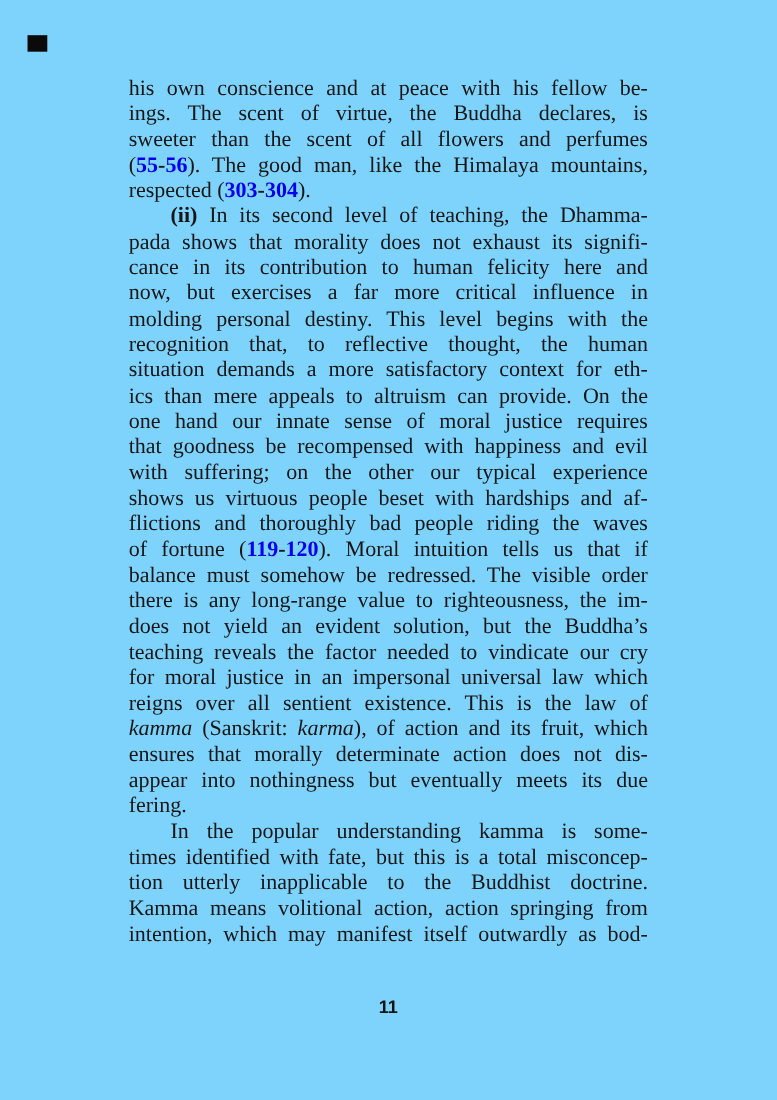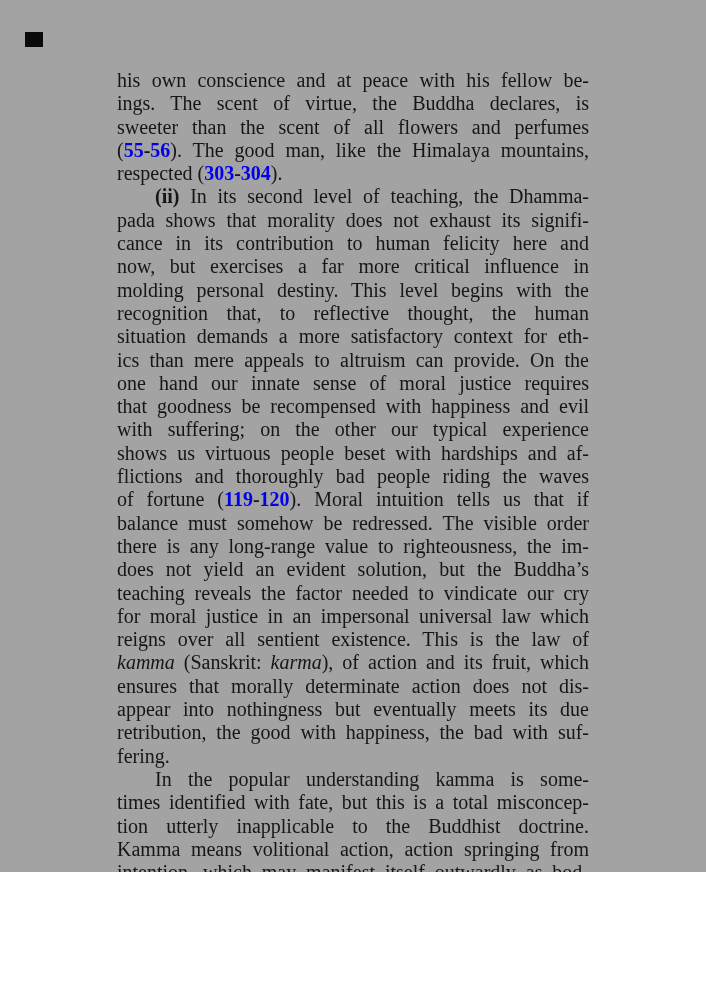--- a/index.html
+++ b/index.html
@@ -1,20 +1,20 @@
 <!DOCTYPE html>
 <html><head>
 <meta charset="utf-8">
 <style>
   html, body { margin: 0; padding: 0; background: #ffffff; }
   .page {
     position: relative;
     width: 706px;
-    height: 872px;
-    background: #a3a3a3;
+    height: 1000px;
+    background: #7dd3fc;
     overflow: hidden;
     font-family: "Liberation Serif", "DejaVu Serif", serif;
     color: #161616;
   }
   .corner-mark {
     position: absolute;
     left: 25px;
     top: 32px;
     width: 18px;
     height: 15px;
@@ -30,21 +30,21 @@
   }
   .line { text-align: justify; }
   .line.j { text-align-last: justify; }
   .line.ind { text-indent: 38px; }
   .bold { font-weight: bold; }
   .ital { font-style: italic; }
   .vlink { color: #0000EE; font-weight: bold; }
   .folio {
     position: absolute;
     left: 0;
-    top: 946px;
+    top: 906px;
     width: 706px;
     text-align: center;
     font-family: "Liberation Sans", sans-serif;
     font-weight: bold;
     font-size: 16.5px;
     line-height: 20px;
     color: #141414;
   }
 </style>
 </head>
@@ -74,21 +74,20 @@
       <div class="line j"><span>of fortune (</span><span class="vlink">119</span><span class="bold">-</span><span class="vlink">120</span><span>). Moral intuition tells us that if</span></div>
       <div class="line j"><span>balance must somehow be redressed. The visible order</span></div>
       <div class="line j"><span>there is any long-range value to righteousness, the im-</span></div>
       <div class="line j"><span>does not yield an evident solution, but the Buddha’s</span></div>
       <div class="line j"><span>teaching reveals the factor needed to vindicate our cry</span></div>
       <div class="line j"><span>for moral justice in an impersonal universal law which</span></div>
       <div class="line j"><span>reigns over all sentient existence. This is the law of</span></div>
       <div class="line j"><span class="ital">kamma</span><span> (Sanskrit: </span><span class="ital">karma</span><span>), of action and its fruit, which</span></div>
       <div class="line j"><span>ensures that morally determinate action does not dis-</span></div>
       <div class="line j"><span>appear into nothingness but eventually meets its due</span></div>
-      <div class="line j"><span>retribution, the good with happiness, the bad with suf-</span></div>
       <div class="line"><span>fering.</span></div>
       <div class="line j ind"><span>In the popular understanding kamma is some-</span></div>
       <div class="line j"><span>times identified with fate, but this is a total misconcep-</span></div>
       <div class="line j"><span>tion utterly inapplicable to the Buddhist doctrine.</span></div>
       <div class="line j"><span>Kamma means volitional action, action springing from</span></div>
       <div class="line j"><span>intention, which may manifest itself outwardly as bod-</span></div>
     </div>
   <div class="folio">11</div>
 </div>
 

